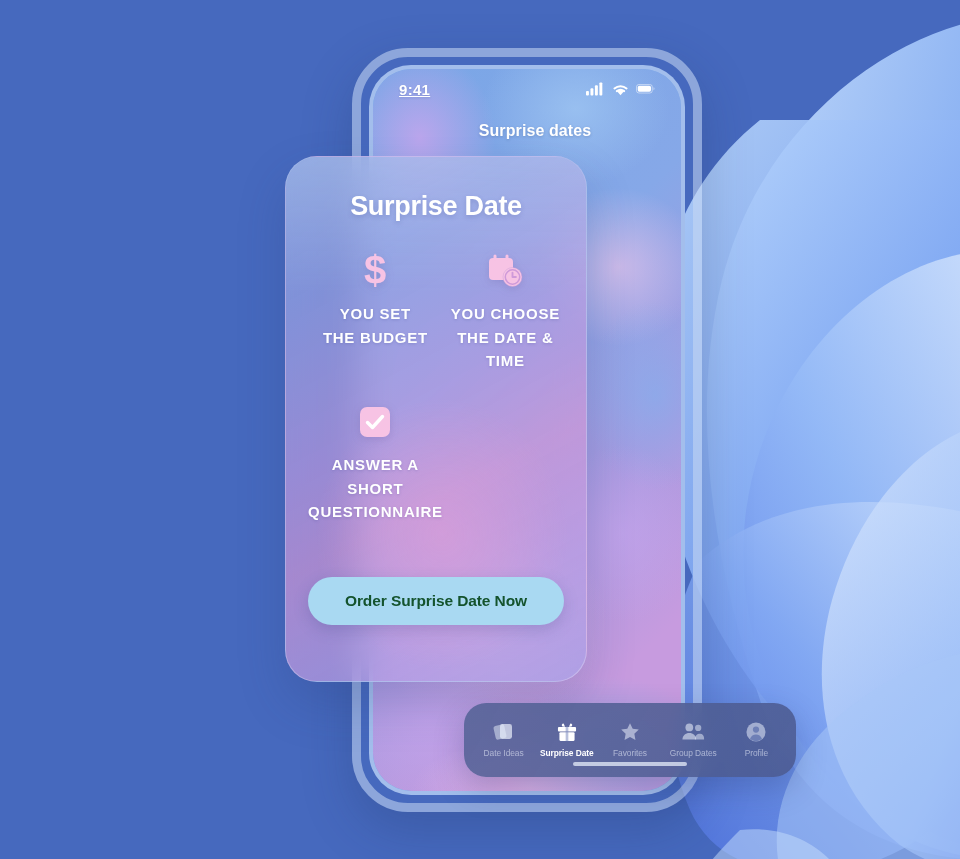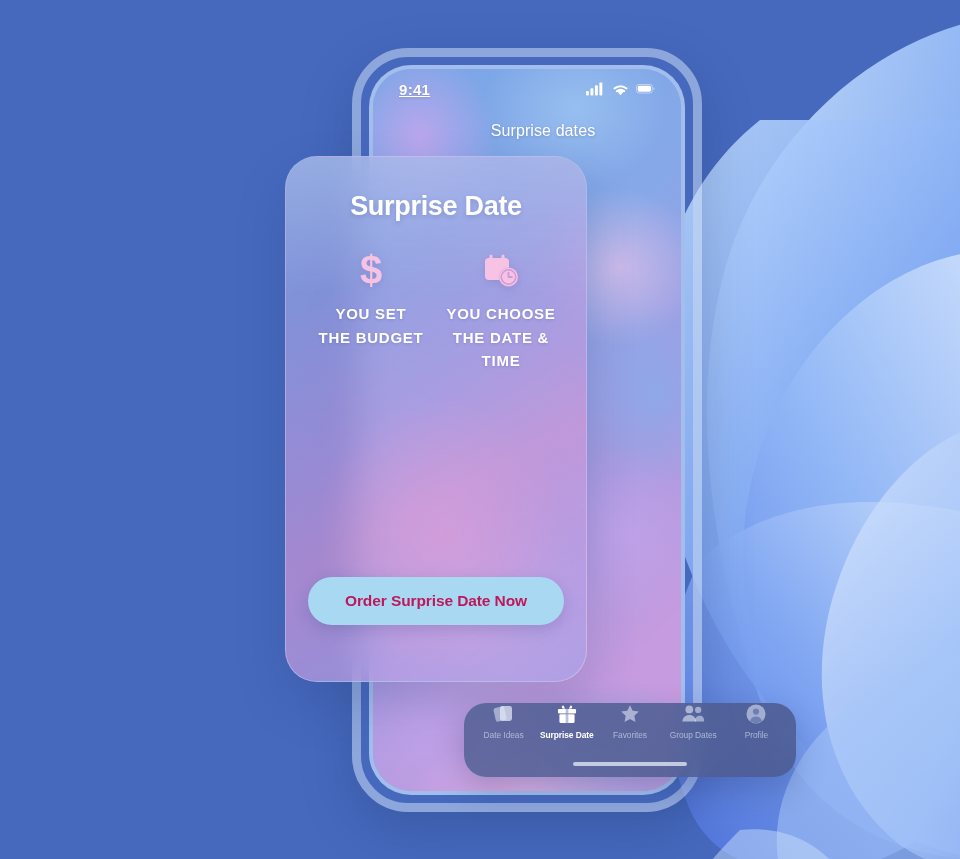--- a/index.html
+++ b/index.html
@@ -42,22 +42,22 @@
   .statusbar{
     position:absolute; left:0; top:0; width:100%; height:40px;
     display:flex; align-items:center; justify-content:space-between;
     padding:0 26px; color:#fff; z-index:6;
   }
   .status-time{ font-size:15px; font-weight:bold; letter-spacing:.3px;
     text-shadow:0 1px 2px rgba(40,60,120,.22);text-decoration:underline; }
   .status-icons{ display:flex; align-items:center; gap:6px; }
 
   .nav-title{
-    position:absolute; top:53px; left:16px; width:100%;
-    text-align:center; color:#fff; font-size:16px; font-weight:normal;
+    position:absolute; top:53px; left:8px; width:100%;
+    text-align:center; color:#fff; font-size:16px; font-weight:bold;
     letter-spacing:.1px; z-index:6;
     text-shadow:0 1px 3px rgba(40,60,120,.28);
   }
 
   
   .glass-card{
     position:absolute; left:285px; top:156px;
     width:302px; height:526px;
     border-radius:32px;
     overflow:hidden;
@@ -114,35 +114,35 @@
     text-shadow:0 1px 3px rgba(60,70,140,.26);
   }
 
   
   .cta-wrap{ position:absolute; left:0; bottom:56px; width:100%;
     display:flex; justify-content:center; z-index:4; }
   .cta-button{
     width:256px; height:48px; border-radius:26px;
     background:#a9d9f2;
     border:none; cursor:pointer;
-    color:#be185d; font-size:15.5px; font-weight:bold; letter-spacing:-.1px;
+    color:#14532d; font-size:15.5px; font-weight:bold; letter-spacing:-.1px;
     font-family:"Liberation Sans", sans-serif;
     box-shadow:0 5px 16px rgba(40,60,120,.20);
   }
 
   
   .tabbar{
     position:absolute; left:464px; top:703px;
     width:332px; height:74px;
     border-radius:22px;
     background:linear-gradient(120deg, rgba(84,98,150,0.88) 0%, rgba(74,88,142,0.86) 100%);
     backdrop-filter:blur(10px);
     z-index:40;
     display:flex; align-items:flex-start; justify-content:space-around;
-    padding:0 8px 0;
+    padding:18px 8px 0;
     box-shadow:0 12px 30px rgba(30,46,100,0.25);
   }
   .tab{
     display:flex; flex-direction:column; align-items:center; gap:5px;
     cursor:pointer; flex:1;
   }
   .tab-icon{ height:22px; display:flex; align-items:center; justify-content:center; }
   .tab-label{ font-size:8.4px; letter-spacing:-.05px; white-space:nowrap;
     color:rgba(222,228,244,0.62); font-weight:500; }
   .tab.active .tab-label{ color:#ffffff; font-weight:bold; }
@@ -286,20 +286,29 @@
             <rect x="7.5" y="2.5" width="3" height="6" rx="1.5" fill="#f7c3e4"></rect>
             <rect x="19.5" y="2.5" width="3" height="6" rx="1.5" fill="#f7c3e4"></rect>
             <circle cx="26.5" cy="25" r="9.5" fill="#f7c3e4" stroke="#c79dd6" stroke-width="0.4"></circle>
             <circle cx="26.5" cy="25" r="7.2" fill="none" stroke="#cf9ad9" stroke-width="1.5"></circle>
             <path d="M26.5 20.6 V25 h3.4" stroke="#cf9ad9" stroke-width="1.9" fill="none" stroke-linecap="round" stroke-linejoin="round"></path>
           </svg>
         </span>
         <span class="feature-label">YOU CHOOSE<br>THE DATE &amp; TIME</span>
       </div>
 
+      <div class="feature">
+        <span class="feature-icon">
+          <svg width="34" height="34" viewBox="0 0 34 34">
+            <rect x="2" y="2" width="30" height="30" rx="7" fill="#f7c3e4"></rect>
+            <path d="M9.5 17.5 l5 5 l10 -11" stroke="#fff" stroke-width="3.4" fill="none" stroke-linecap="round" stroke-linejoin="round"></path>
+          </svg>
+        </span>
+        <span class="feature-label">ANSWER A SHORT<br>QUESTIONNAIRE</span>
+      </div>
 
 
     </div>
   </div>
 
   <div class="cta-wrap">
     <button class="cta-button">Order Surprise Date Now</button>
   </div>
 </div>
 

